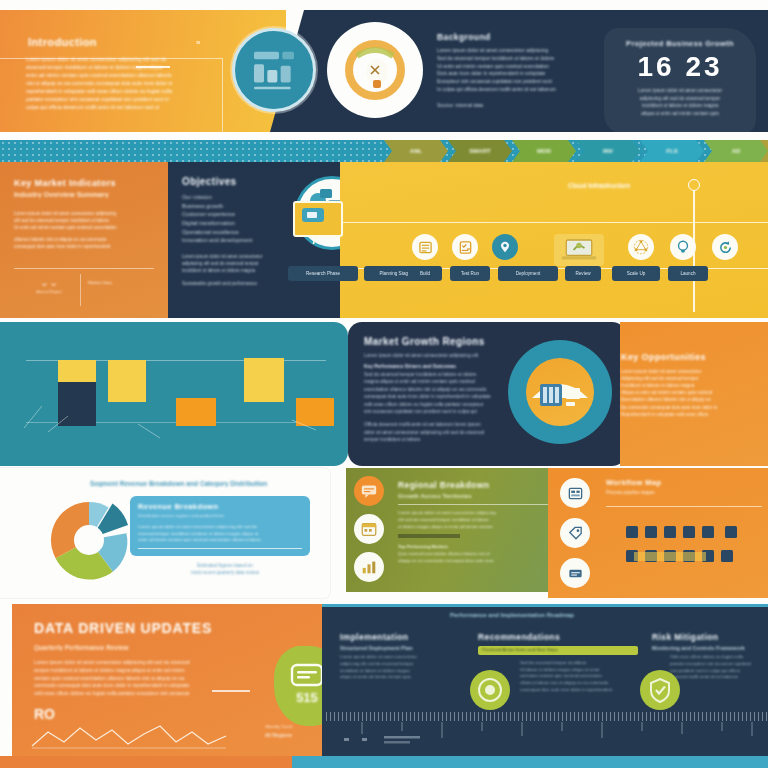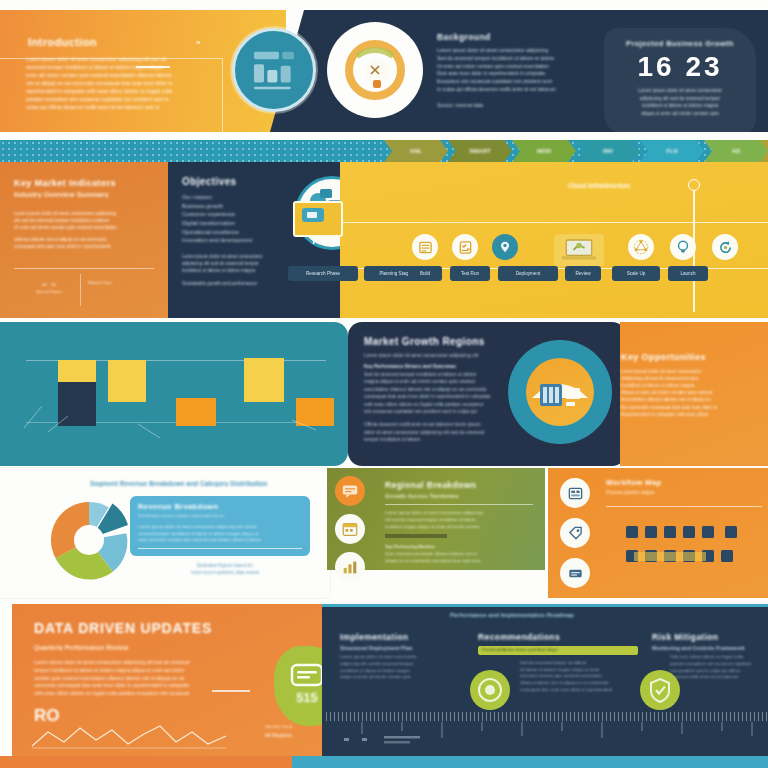--- a/index.html
+++ b/index.html
@@ -175,23 +175,22 @@
   #b4-white .subhead { font-size:6.6px; color:#4f9dbd; }
   #b4-callout {
     position:absolute; left:130px; top:28px; width:180px; height:60px;
     background:#58b3d4; border-radius:6px; padding:6px 8px;
   }
   #b4-callout .heading { font-size:7.5px; color:#ffffff; }
   #b4-callout .body-txt { font-size:4.4px; color:#e6f4fa; }
   #b4-capt { position:absolute; left:140px; top:94px; width:170px; }
   #b4-capt .body-txt { font-size:4.6px; color:#6aa3c3; text-align:center; }
   #b4-green {
-    position:absolute; left:327px; top:0; width:218px; height:102px;
+    position:absolute; left:346px; top:0; width:218px; height:124px;
     background: linear-gradient(115deg,#7d8a33 0%, #8b9a3a 50%, #7a9b52 100%);
-    padding-left: 6px;
   }
   #b4-green .heading { font-size:8.5px; color:#f6f8ec; }
   #b4-green .subhead { font-size:6px; color:#e2ecc6; }
   #b4-green .body-txt { font-size:4.4px; color:#edf2dc; }
   #b4-orange2 {
     position:absolute; left:548px; top:0; width:220px; height:130px;
     background: linear-gradient(160deg,#ef8f2e 0%, #f09a39 100%);
   }
   #b4-orange2 .heading { font-size:7.5px; color:#fffaf2; }
   #b4-orange2 .body-txt { font-size:4.6px; color:#ffeeda; }
@@ -675,21 +674,21 @@
         <div class="heading">DATA DRIVEN UPDATES</div>
         <div class="subhead" style="margin-top:8px">Quarterly Performance Review</div>
         <div style="height:8px"></div>
         <div class="body-txt">Lorem ipsum dolor sit amet consectetur adipiscing elit sed do eiusmod</div>
         <div class="body-txt">tempor incididunt ut labore et dolore magna aliqua ut enim ad minim</div>
         <div class="body-txt">veniam quis nostrud exercitation ullamco laboris nisi ut aliquip ex ea</div>
         <div class="body-txt">commodo consequat duis aute irure dolor in reprehenderit in voluptate</div>
         <div class="body-txt">velit esse cillum dolore eu fugiat nulla pariatur excepteur sint occaecat</div>
       </div>
       <div style="position:absolute;left:200px;top:86px;width:38px;height:1.6px;background:rgba(255,255,255,.75)"></div>
-      <div style="position:absolute;left:22px;top:102px;font-size:17px;font-weight:bold;color:#fff7ec;filter:blur(.9px)">RO</div>
+      <div style="position:absolute;left:22px;top:102px;font-size:14px;font-weight:bold;color:#fff7ec;filter:blur(.9px)">RO</div>
 
       <svg style="position:absolute;left:18px;top:118px" width="208" height="28" viewBox="0 0 208 28">
         <path d="M2 24 L18 10 L34 20 L50 6 L66 18 L82 8 L98 22 L114 12 L130 4 L146 20 L162 10 L178 22 L196 14" fill="none" stroke="#fdf6ea" stroke-width="1.2" opacity=".9"></path>
         <path d="M2 26 L196 26" stroke="rgba(255,255,255,.5)" stroke-width=".8"></path>
       </svg>
       <div style="position:absolute;left:200px;top:120px;width:80px;text-align:right">
         <div class="body-txt" style="font-size:4.2px;color:#ffe9d4">Monthly Trend</div>
         <div class="body-txt" style="font-size:5.4px;color:#fff6ea">All Regions</div>
       </div>
     </div>

